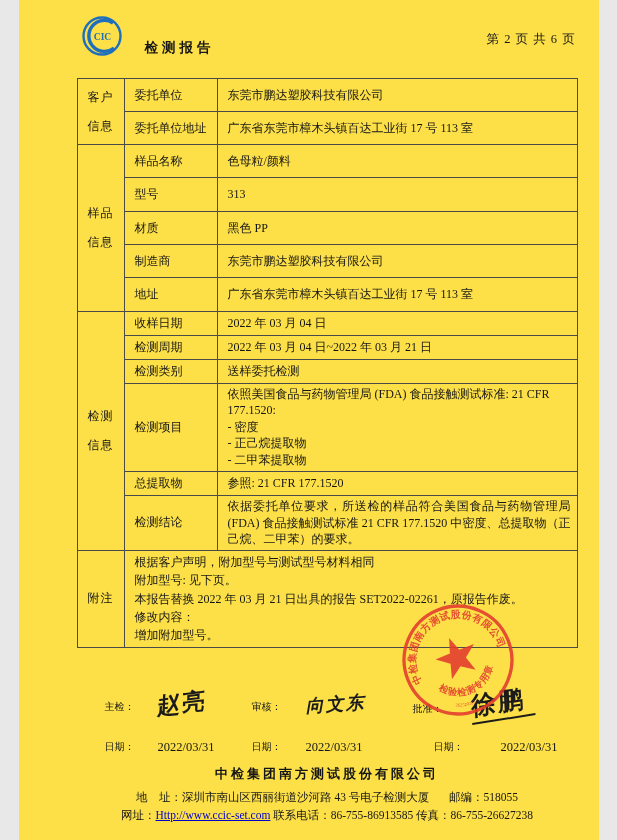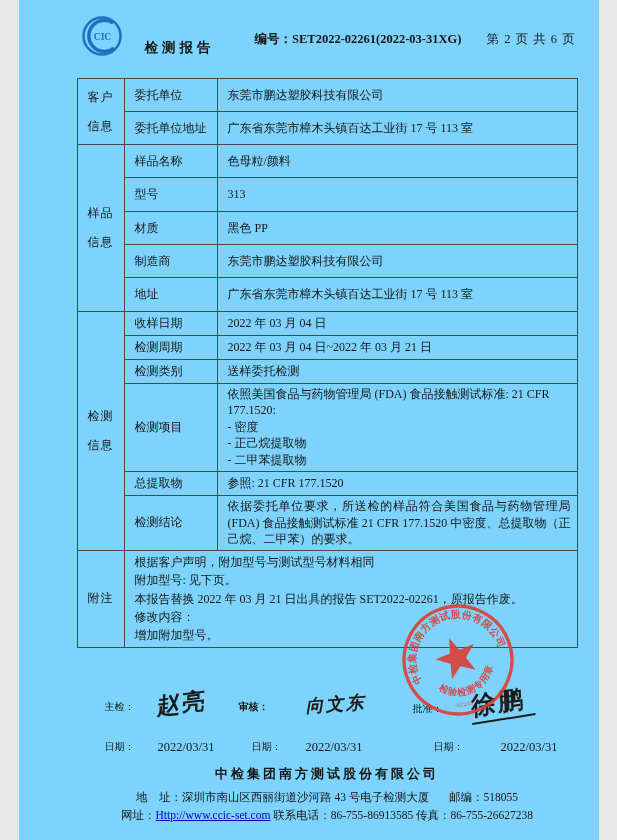--- a/index.html
+++ b/index.html
@@ -1,17 +1,17 @@
 <!DOCTYPE html>
 <html><head>
 <meta charset="utf-8">
 <style>
   html,body{margin:0;padding:0;background:#e8e8e8;}
   .page{
-    position:relative;width:580px;height:840px;margin:0 auto;background:#7dd3fc;
+    position:relative;width:580px;height:840px;margin:0 auto;background:#fde047;
     font-family:"Liberation Serif","DejaVu Serif",serif;color:#161616;overflow:hidden;
   }
   
   .hdr-logo{position:absolute;left:61px;top:15px;}
   .hdr-title{position:absolute;left:126px;top:39px;font-size:13.5px;font-weight:bold;letter-spacing:4px;}
   .hdr-no{position:absolute;left:236px;top:31px;font-size:12.5px;font-weight:bold;}
   .hdr-page{position:absolute;left:468px;top:31px;font-size:12.5px;font-weight:normal;letter-spacing:1px;}
   
   table.report{position:absolute;left:58px;top:78px;width:500px;border-collapse:collapse;table-layout:fixed;}
   table.report td{border:1px solid #4a4a4a;font-size:12px;padding:2px 6px 2px 10px;overflow:hidden;}
@@ -42,23 +42,20 @@
 <body>
 
 <div class="page">
 
   <svg class="hdr-logo" width="44" height="42" viewBox="0 0 44 42">
     <circle cx="22" cy="21" r="18.5" fill="none" stroke="#1e6fbd" stroke-width="2.4"></circle>
     <path d="M33,8 A15.5,15.5 0 1 0 34,33" fill="none" stroke="#1e6fbd" stroke-width="3.4"></path>
     <text x="22.5" y="24.5" text-anchor="middle" font-size="9.5" font-weight="bold" fill="#1e6fbd" font-family="Liberation Serif, DejaVu Serif, serif">CIC</text>
   </svg>
   <div class="hdr-title">检测报告</div>
-  <div class="hdr-no">
-    <span>编号：</span><span>SET2022-02261(2022-03-31XG)</span>
-  </div>
   <div class="hdr-page">第 2 页 共 6 页</div>
 
   <table class="report">
     <colgroup>
         <col style="width:47px">
         <col style="width:93px">
         <col style="width:360px">
       </colgroup>
     <tbody>
 
@@ -134,21 +131,21 @@
 本报告替换 2022 年 03 月 21 日出具的报告 SET2022-02261，原报告作废。
 修改内容：
 增加附加型号。</td>
       </tr>
     </tbody>
   </table>
 
   <div>
     <span class="sig-label" style="left:86px;top:700px;">主检：</span>
     <span class="sig-name sig1">赵亮</span>
-    <span class="sig-label" style="left:220px;top:700px;font-weight:bold;">审核：</span>
+    <span class="sig-label" style="left:233px;top:700px;">审核：</span>
     <span class="sig-name sig2">向文东</span>
     <span class="sig-label" style="left:394px;top:702px;">批准：</span>
     <span class="sig-name sig3">徐鹏</span>
 
     <span class="sig-label" style="left:86px;top:740px;">日期：</span>
     <span class="date-val" style="left:139px;top:740px;">2022/03/31</span>
     <span class="sig-label" style="left:233px;top:740px;">日期：</span>
     <span class="date-val" style="left:287px;top:740px;">2022/03/31</span>
     <span class="sig-label" style="left:415px;top:740px;">日期：</span>
     <span class="date-val" style="left:482px;top:740px;">2022/03/31</span>

